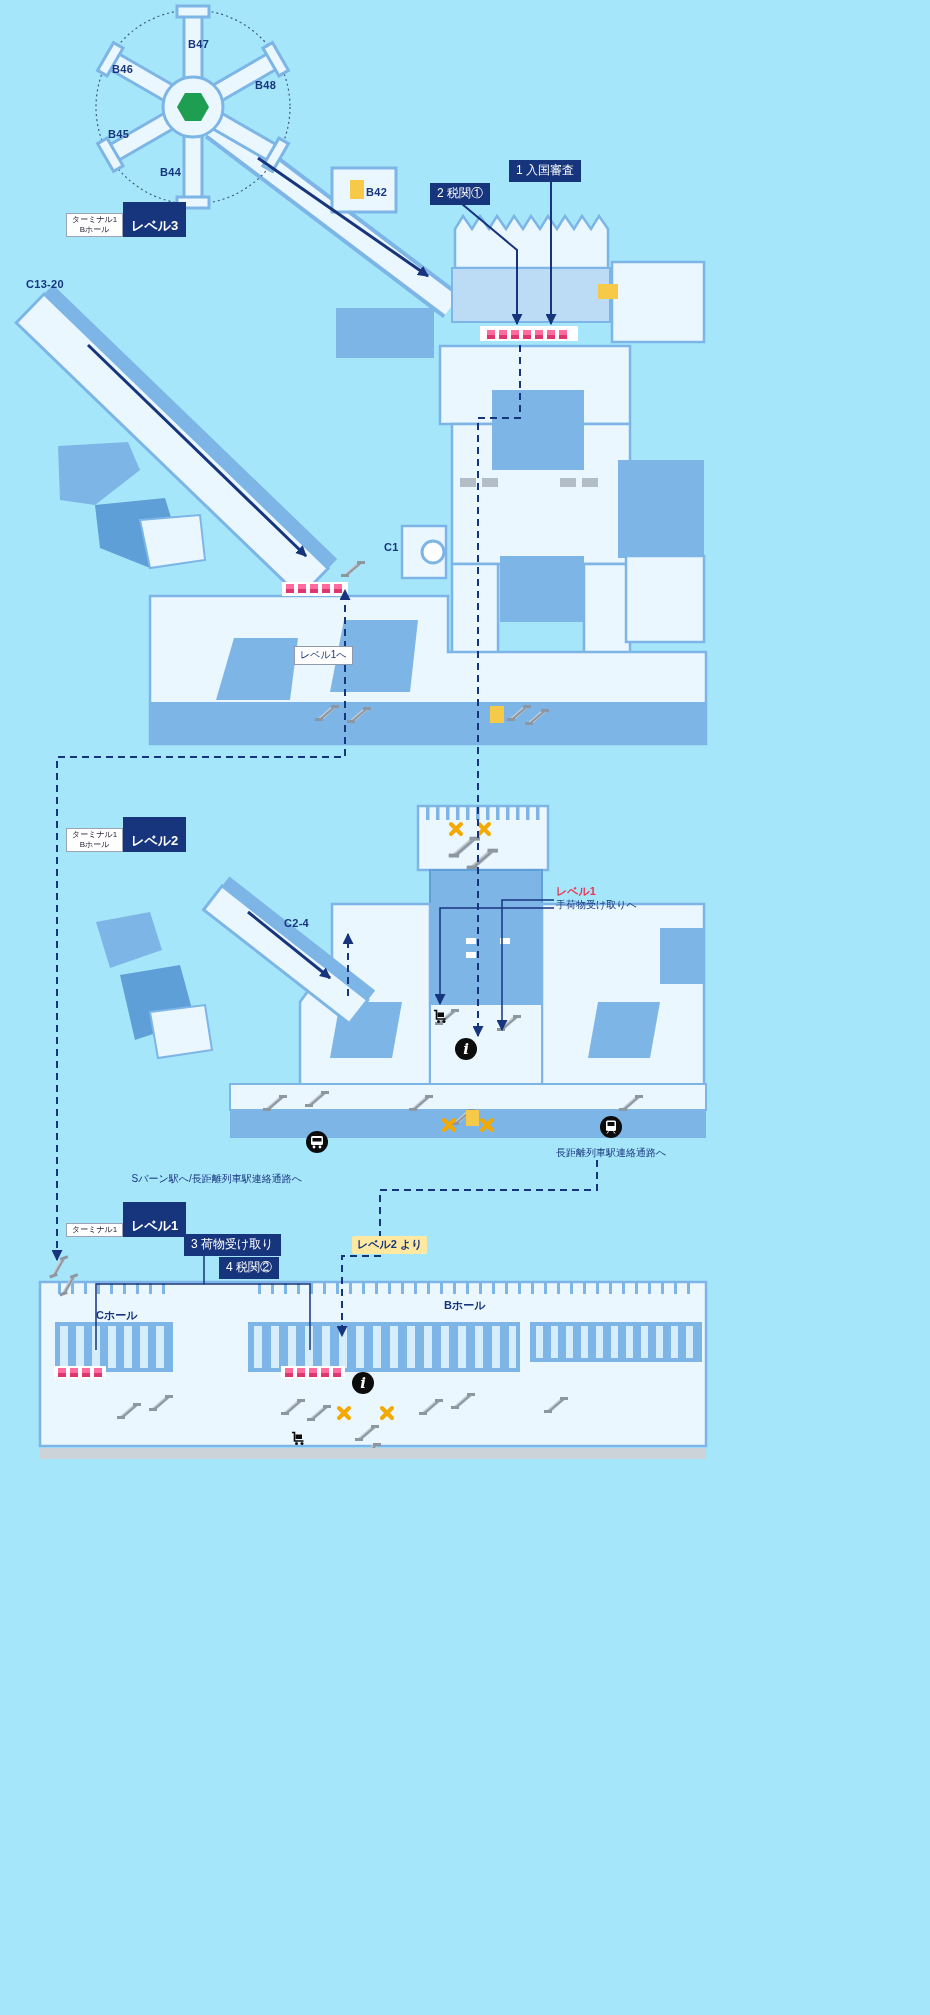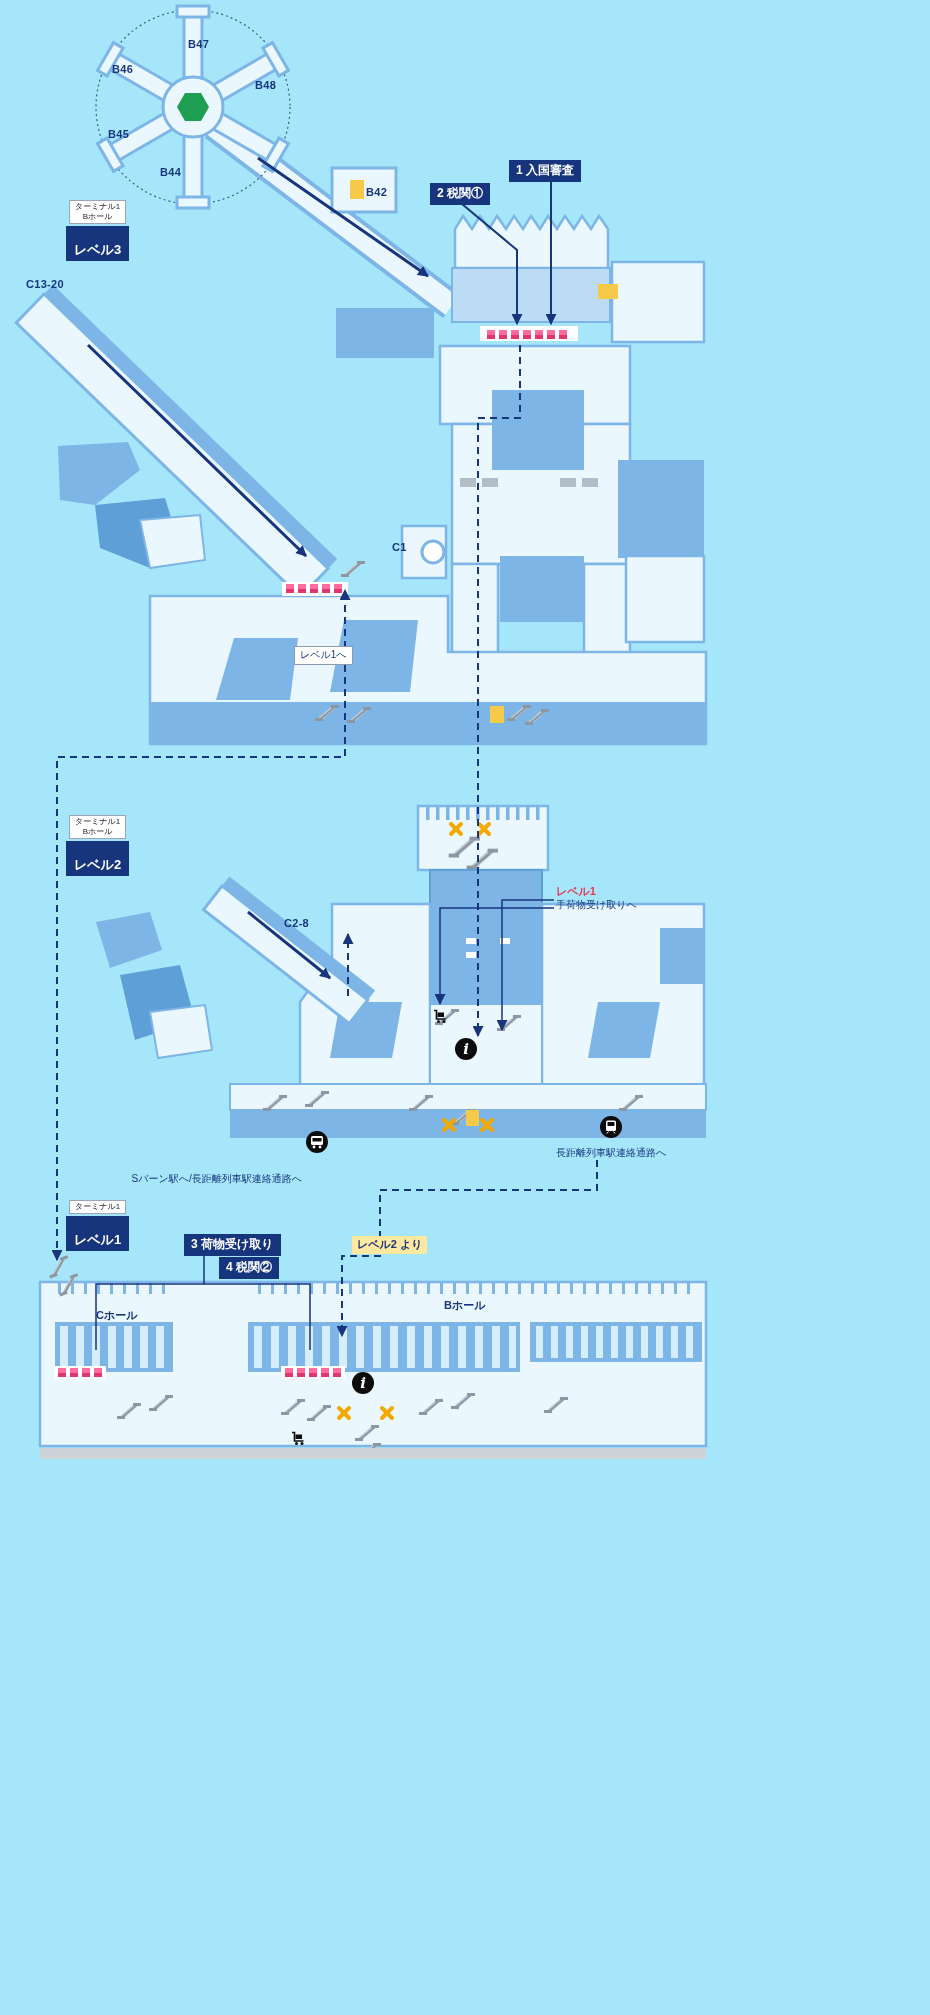--- a/index.html
+++ b/index.html
@@ -1,23 +1,23 @@
 <!DOCTYPE html>
 <html><head>
 <meta charset="utf-8">
 <style>
   * { margin:0; padding:0; box-sizing:border-box; }
   body { background:#a6e6fb; font-family:"Liberation Sans", sans-serif; }
   .map { position:relative; width:930px; height:1459px; background:#a6e6fb; overflow:hidden; }
   .abs { position:absolute; }
   .gate { color:#17357d; font-size:11px; font-weight:bold; letter-spacing:.3px; white-space:nowrap; }
-  .tag { display:flex; flex-direction:column; align-items:center; }
+  .tag { display:flex; flex-direction:row; align-items:flex-end; }
   .tag-white { background:#ffffff; border:1px solid #9aa4b5; color:#223; font-size:8px; line-height:1.25; text-align:center; padding:1px 5px; display:inline-block; }
   .tag-navy { background:#17357d; color:#ffffff; font-size:13px; font-weight:bold; padding:15px 8px 2px; display:inline-block; margin-top:2px; white-space:nowrap; }
-  .badge { background:#17357d; color:#ffffff; font-size:12px; font-weight:bold; padding:2px 7px 3px; white-space:nowrap; }
+  .badge { background:#17357d; color:#ffffff; font-size:12px; font-weight:normal; padding:2px 7px 3px; white-space:nowrap; }
   .note-box { background:#ffffff; border:1px solid #8e9ab0; color:#17357d; font-size:10px; padding:1px 5px 2px; white-space:nowrap; }
   .note-yellow { background:#ffe9a0; color:#17357d; font-size:11px; font-weight:bold; padding:1px 5px 2px; border-radius:2px; white-space:nowrap; }
   .bag-note { font-size:10px; line-height:1.3; white-space:nowrap; }
   .bag-note .l1 { color:#e63950; font-weight:bold; font-size:11px; }
   .bag-note .l2 { color:#17357d; }
   .map-note { color:#17357d; font-size:10px; white-space:nowrap; }
   .right { text-align:right;margin-top:32px; }
   .hall { color:#17357d; font-size:11px; font-weight:bold; white-space:nowrap; }
   .road-label { color:#ffffff; font-size:11px; font-weight:bold; white-space:nowrap; }
   .icon { width:22px; height:22px; border-radius:50%; background:#0c0c0c; display:flex; align-items:center; justify-content:center; color:#fff; }
@@ -258,21 +258,21 @@
     </g>
   </svg>
 
   <div class="gate abs" style="left:188px;top:38px">B47</div>
   <div class="gate abs" style="left:112px;top:63px">B46</div>
   <div class="gate abs" style="left:255px;top:79px">B48</div>
   <div class="gate abs" style="left:108px;top:128px">B45</div>
   <div class="gate abs" style="left:160px;top:166px">B44</div>
   <div class="gate abs" style="left:366px;top:186px">B42</div>
   <div class="gate abs" style="left:26px;top:278px">C13-20</div>
-  <div class="gate abs" style="left:392px;top:541px">C1</div>
+  <div class="gate abs" style="left:384px;top:541px">C1</div>
 
   <div class="tag abs" style="left:66px;top:200px">
     <div class="tag-white">
       <div>ターミナル1</div>
       <div>Bホール</div>
     </div>
     <div class="tag-navy">レベル3</div>
   </div>
 
   <div class="badge abs" style="left:509px;top:160px">1 入国審査</div>
@@ -280,21 +280,21 @@
   <div class="note-box abs" style="left:294px;top:646px">レベル1へ</div>
 
   <div class="tag abs" style="left:66px;top:815px">
     <div class="tag-white">
       <div>ターミナル1</div>
       <div>Bホール</div>
     </div>
     <div class="tag-navy">レベル2</div>
   </div>
 
-  <div class="gate abs" style="left:284px;top:917px">C2-8</div>
+  <div class="gate abs" style="left:284px;top:917px">C2-4</div>
 
   <div class="bag-note abs" style="left:556px;top:884px">
     <div class="l1">レベル1</div>
     <div class="l2">手荷物受け取りへ</div>
   </div>
 
   <div class="map-note right abs" style="left:112px;top:1140px;width:190px">Sバーン駅へ/長距離列車駅連絡通路へ</div>
   <div class="map-note abs" style="left:556px;top:1146px">長距離列車駅連絡通路へ</div>
 
   <div class="icon abs" style="left:455px;top:1038px">

